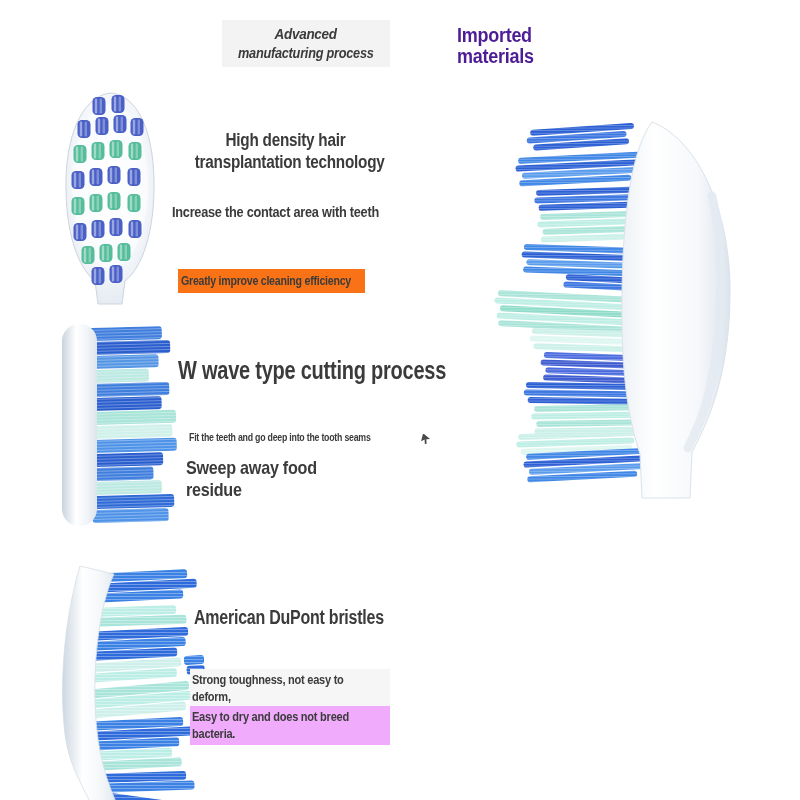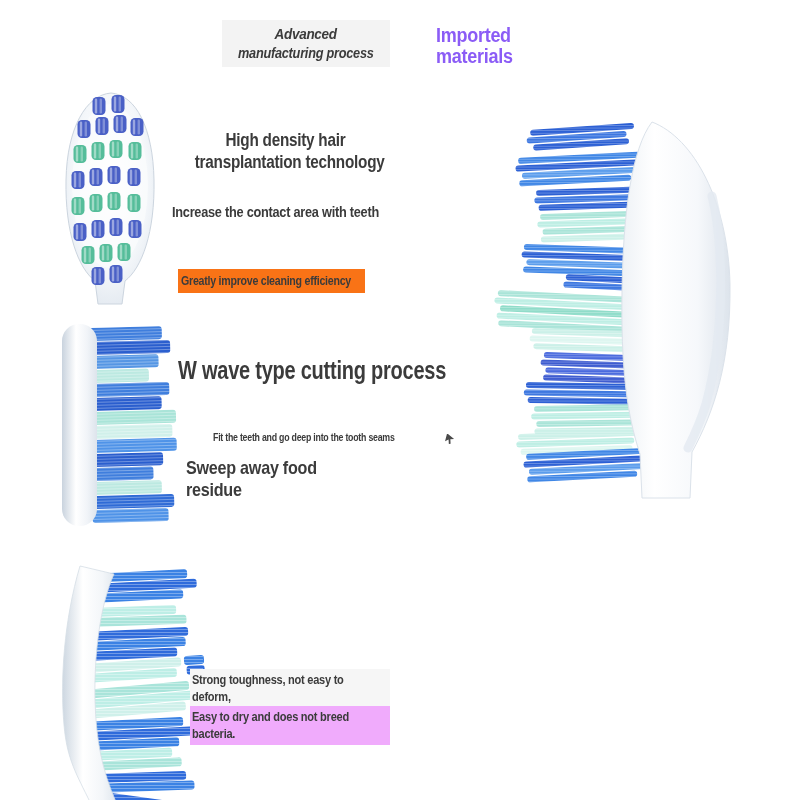--- a/index.html
+++ b/index.html
@@ -10,28 +10,28 @@
   .abs{position:absolute;}
   .nowrap{white-space:nowrap;}
   
   .sx80{display:inline-block;transform:scaleX(0.80);transform-origin:0 50%;letter-spacing:-0.3px;}
   .sx85{display:inline-block;transform:scaleX(0.85);transform-origin:0 50%;letter-spacing:-0.3px;}
   .sx85c{display:inline-block;transform:scaleX(0.85);transform-origin:50% 50%;letter-spacing:-0.3px;}
   .sx90c{display:inline-block;transform:scaleX(0.90);transform-origin:50% 50%;letter-spacing:-0.3px;}
 
   .hdr-advanced{left:222px;top:20px;width:168px;text-align:center;
     background:#f3f3f3;padding:4px 0 5px 0;font-size:15px;line-height:19px;font-style:italic;}
-  .hdr-imported{left:436px;top:25px;font-size:20px;line-height:21px;color:#8b5cf6;}
+  .hdr-imported{left:457px;top:25px;font-size:20px;line-height:21px;color:#4c1d95;}
 
   .s1-title{left:178px;top:129px;width:214px;text-align:center;font-size:18px;line-height:22px;}
   .s1-p1{left:172px;top:203px;font-size:15px;}
   .s1-p2{left:178px;top:233px;width:184px;background:#f97316;padding:5px 0 5px 3px;font-size:12.5px;margin-top:36px;}
 
   .s2-title{left:178px;top:356px;font-size:25px;}
-  .s2-p1{left:189px;top:431px;font-size:11px;margin-left:24px;}
+  .s2-p1{left:189px;top:431px;font-size:11px;}
   .s2-p2{left:186px;top:457px;font-size:19px;line-height:22px;}
 
   .s3-title{left:194px;top:606px;font-size:20px;}
   .s3-p1{left:190px;top:669px;width:198px;background:#f6f6f6;padding:2px 0 3px 2px;font-size:13px;line-height:17px;}
   .s3-p2{left:190px;top:706px;width:198px;background:#f0abfc;padding:2px 0 3px 2px;font-size:13px;line-height:17px;}
 
   .cursor-wrap{display:inline-block;vertical-align:-4px;margin-left:5px;}
   svg{display:block;}
 </style>
 </head>
@@ -205,20 +205,23 @@
       </g>
       <g transform="translate(48,231) rotate(8)">
         <rect width="82" height="9" rx="3" fill="#2f6bdb"></rect>
           <rect x="2" y="9" width="72" height="9" rx="3" fill="#2a5ece"></rect>
       </g>
       <rect x="38" y="10" width="115" height="232" fill="url(#hair3)"></rect>
     </g>
     <path d="M30,6 L64,14 C50,45 44,95 45,140 C46,180 52,210 66,242 L40,242 C27,215 17,200 14,165 C10,120 14,60 30,6 Z" fill="url(#b3h)" stroke="#d6dee6" stroke-width="0.8"></path>
   </svg>
 
+  <div class="abs s3-title nowrap">
+    <span class="sx80">American DuPont bristles</span>
+  </div>
   <div class="abs s3-p1">
     <div class="nowrap"><span class="sx85">Strong toughness, not easy to</span></div>
     <div class="nowrap"><span class="sx85">deform,</span></div>
   </div>
   <div class="abs s3-p2">
     <div class="nowrap"><span class="sx85">Easy to dry and does not breed</span></div>
     <div class="nowrap"><span class="sx85">bacteria.</span></div>
   </div>
 
   <svg class="abs" style="left:478px;top:112px;" width="268" height="388" viewBox="0 0 268 388">

